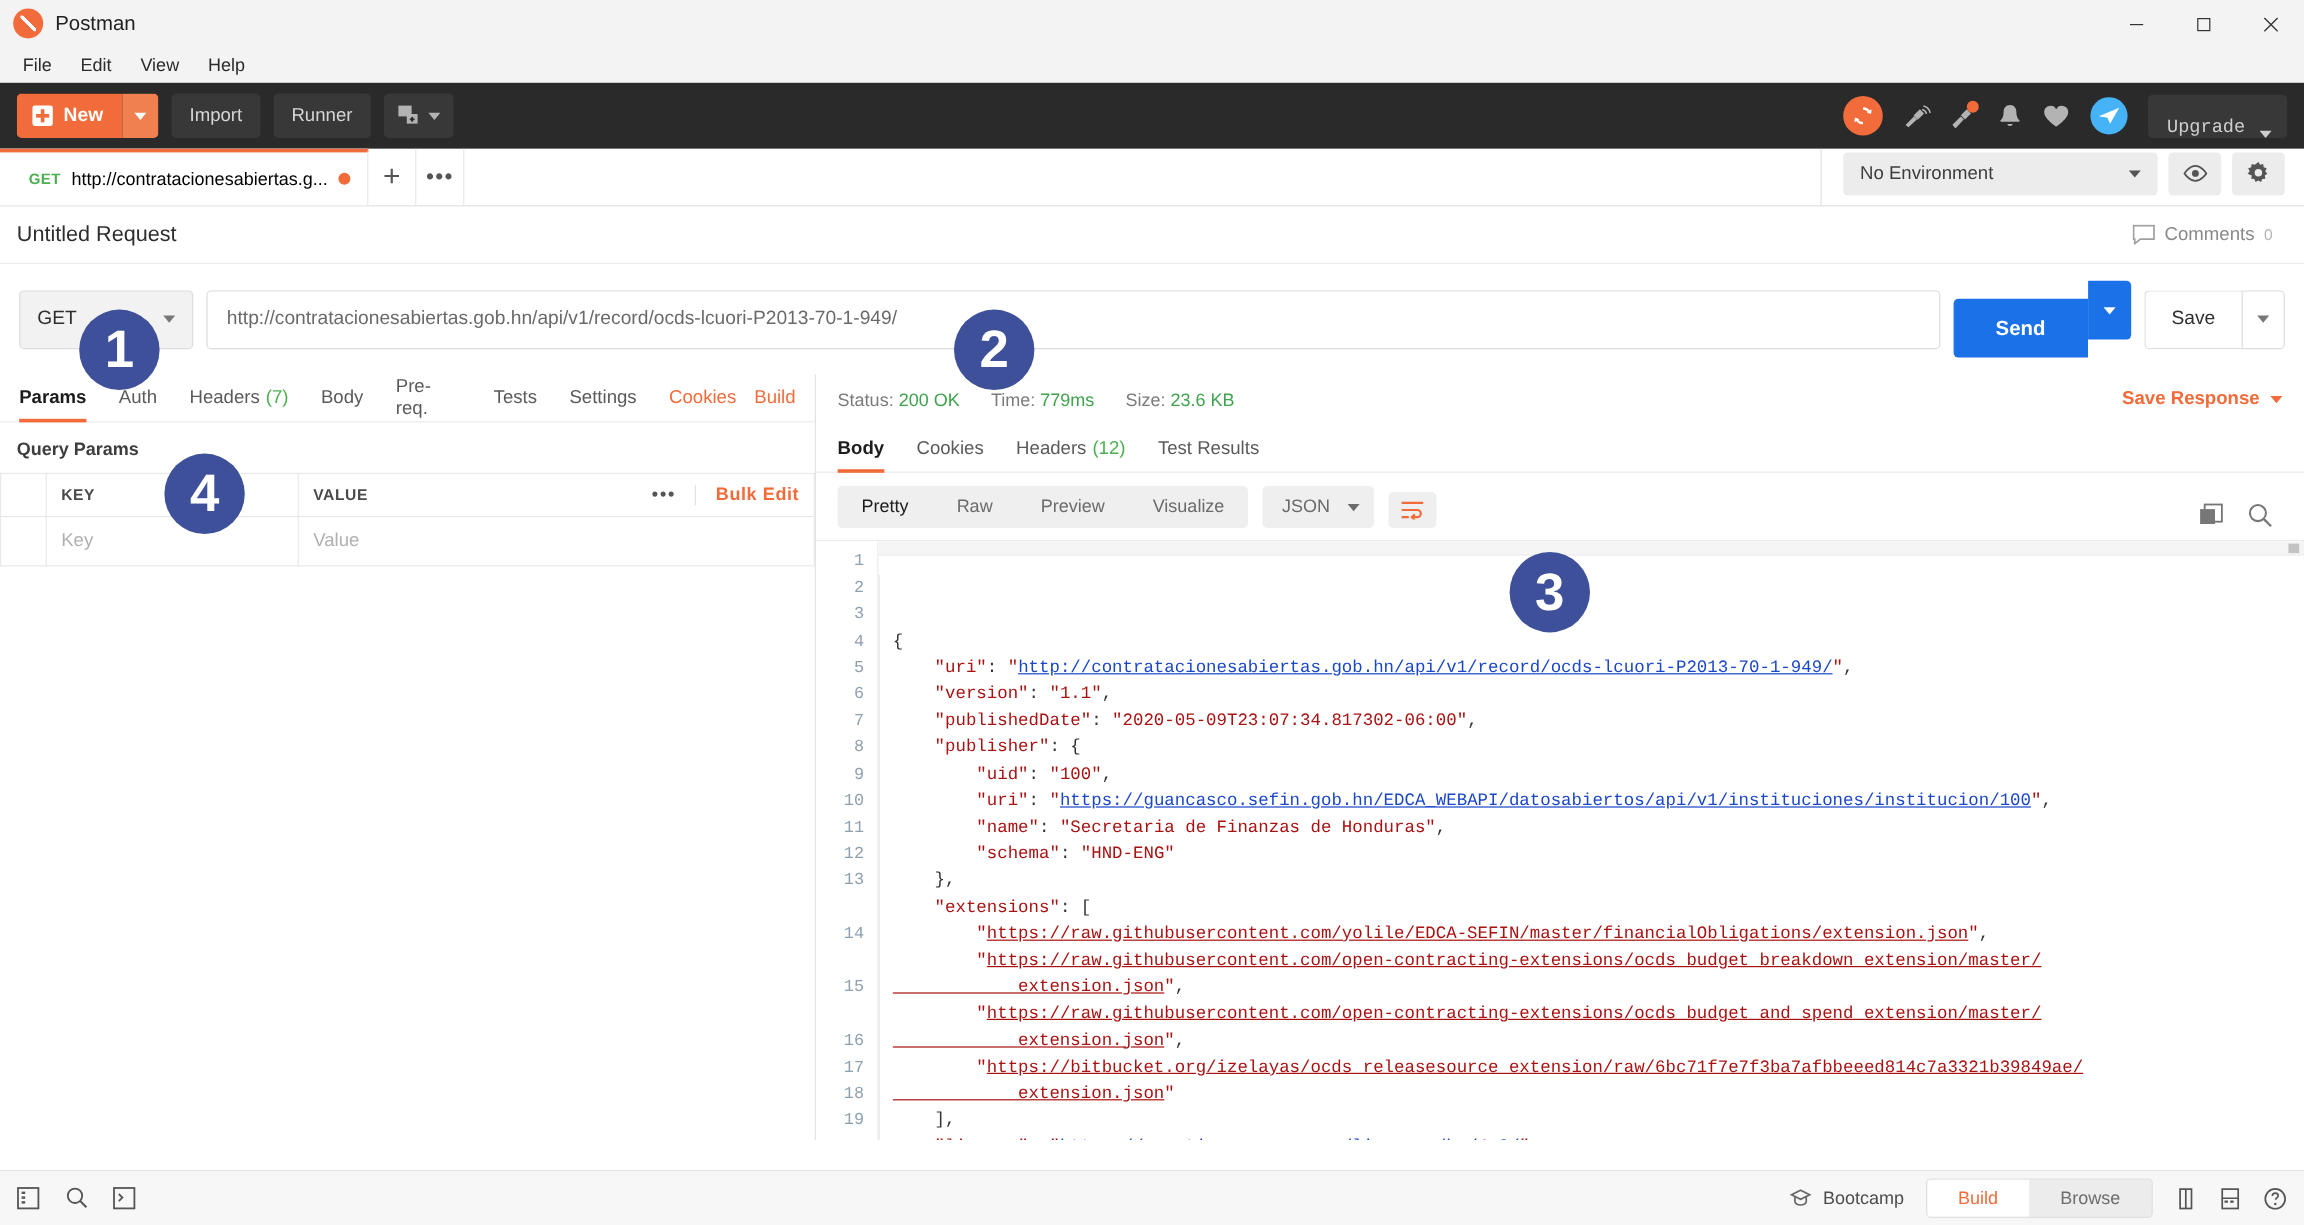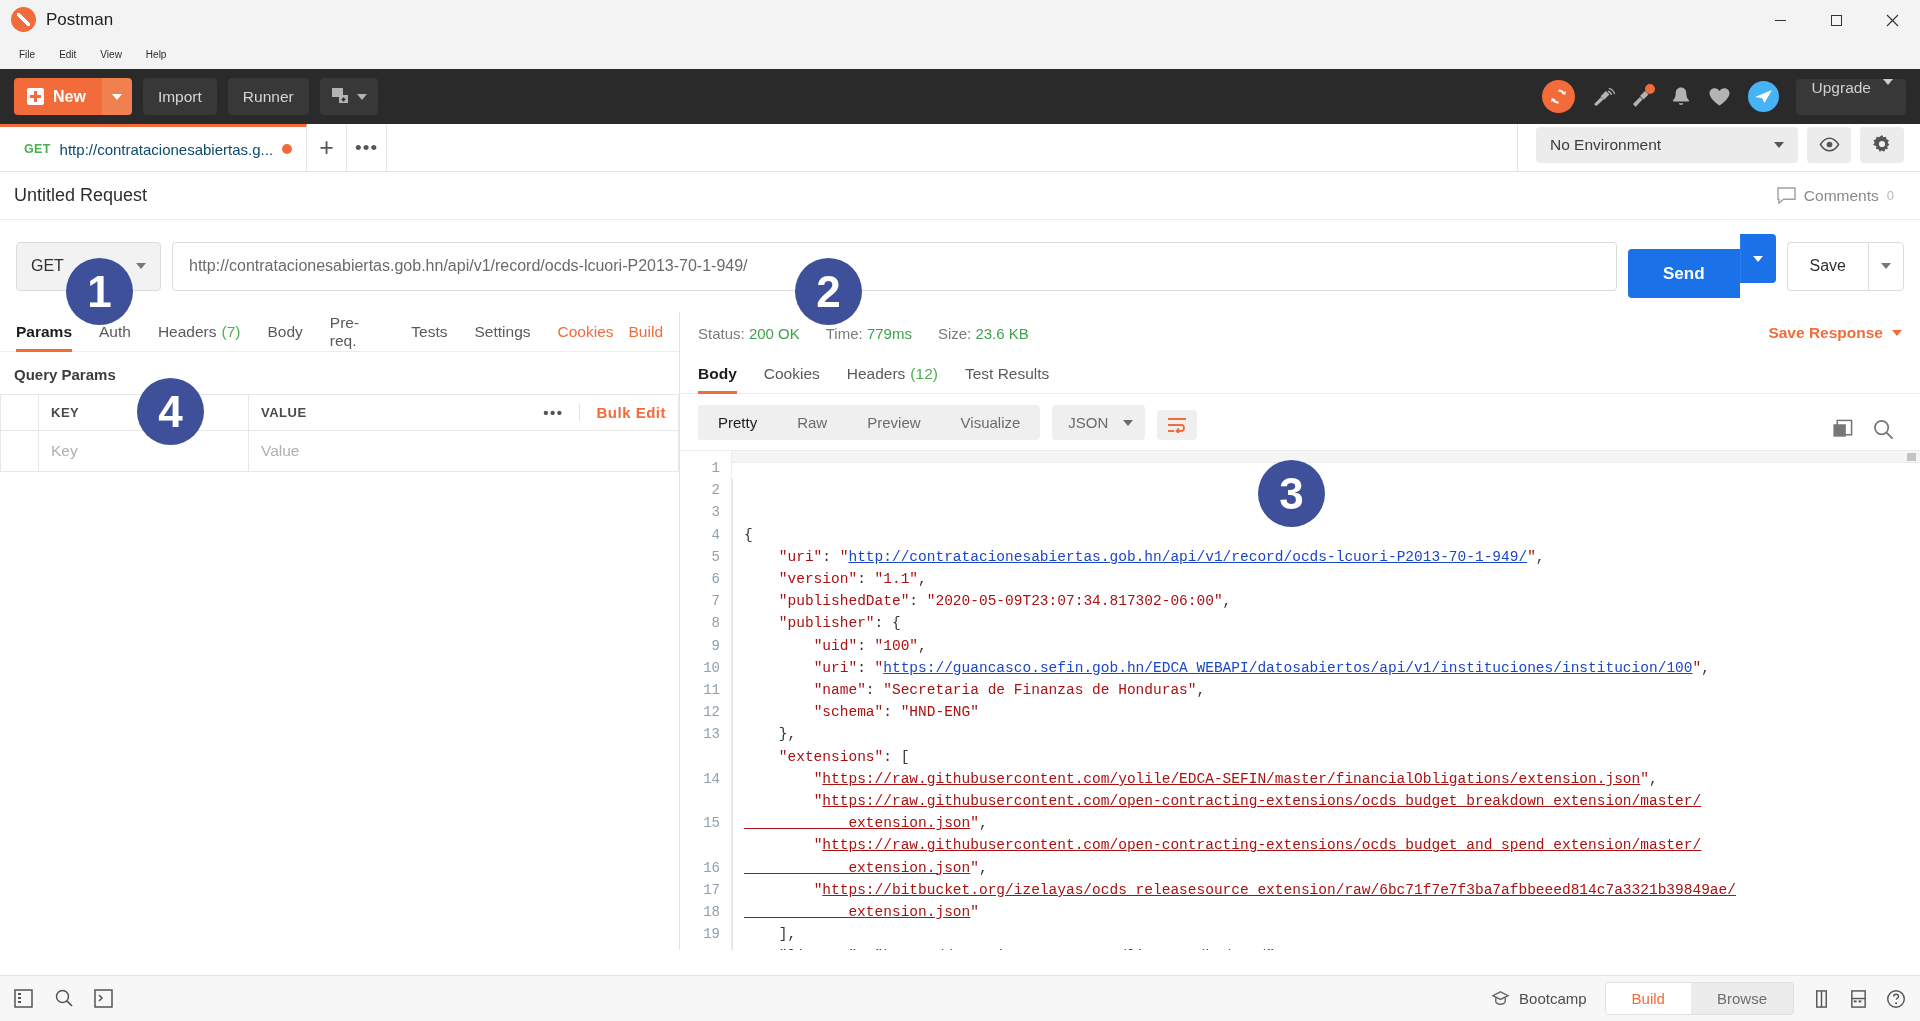--- a/index.html
+++ b/index.html
@@ -31,21 +31,21 @@
     width: 56px; height: 40px; display: flex; align-items: center;
     justify-content: center; color: #333; font-size: 15px;
   }
 
   
   .menubar {
     height: 29px; background: #f3f3f3; display: flex; align-items: center;
     padding-left: 8px; gap: 2px;
   }
   .menu-item {
-    font-size: 10px; color: #2b2b2b; padding: 4px 11px; border-radius: 2px;
+    font-size: 15px; color: #2b2b2b; padding: 4px 11px; border-radius: 2px;
   }
 
   
   .toolbar {
     height: 55px; background: #2a2a2a; display: flex; align-items: center;
     padding: 0 14px; gap: 11px;
   }
   .new-btn {
     display: flex; align-items: stretch; height: 37px; border-radius: 4px;
     overflow: hidden; flex: none;
@@ -105,36 +105,37 @@
   .notif-dot {
     position: absolute; right: -1px; top: -2px; width: 10px; height: 10px;
     border-radius: 50%; background: #f26b3a;
   }
   .avatar-circle {
     width: 31px; height: 31px; border-radius: 50%; background: #45b3f5;
     display: flex; align-items: center; justify-content: center; flex: none;
   }
   .upgrade-btn {
     height: 36px; background: #383838; border-radius: 4px; display: flex;
-    align-items: flex-start; gap: 12px; padding: 0 13px 0 16px; color: #cfcfcf;
+    align-items: flex-end; gap: 12px; padding: 0 13px 0 16px; color: #cfcfcf;
     font-size: 15.5px;
+    font-family: Liberation Mono, monospace;
   }
 
   
   .tabstrip {
     height: 48px; background: #fff; display: flex; align-items: flex-end;
     border-bottom: 1px solid #e1e1e1; position: relative;
   }
   .req-tab {
     height: 47px; display: flex; align-items: center; gap: 9px;
     padding: 0 14px 0 24px; border-right: 1px solid #e8e8e8;
     border-top: 3px solid #f26b3a; background: #fff; position: relative;
   }
   .tab-method { font-size: 12.5px; font-weight: bold; color: #4caf50; letter-spacing: .3px; }
-  .tab-url { font-size: 15px; color: #0c4a6e; }
+  .tab-url { font-size: 15px; color: #000000; }
   .tab-dot { width: 10px; height: 10px; border-radius: 50%; background: #f26b3a; flex: none; }
   .tab-add, .tab-more {
     width: 40px; height: 47px; display: flex; align-items: center;
     justify-content: center; border-right: 1px solid #e8e8e8; color: #555;
   }
   .tab-add { font-size: 25px; font-weight: 300; }
   .tab-more { font-size: 19px; letter-spacing: 1px; }
   .env-area {
     margin-left: auto; display: flex; align-items: center; gap: 9px;
     padding: 0 16px 6px 18px; border-left: 1px solid #e1e1e1;

